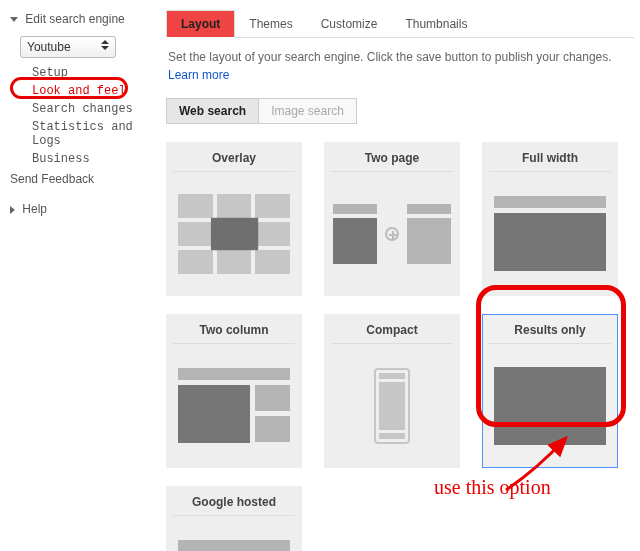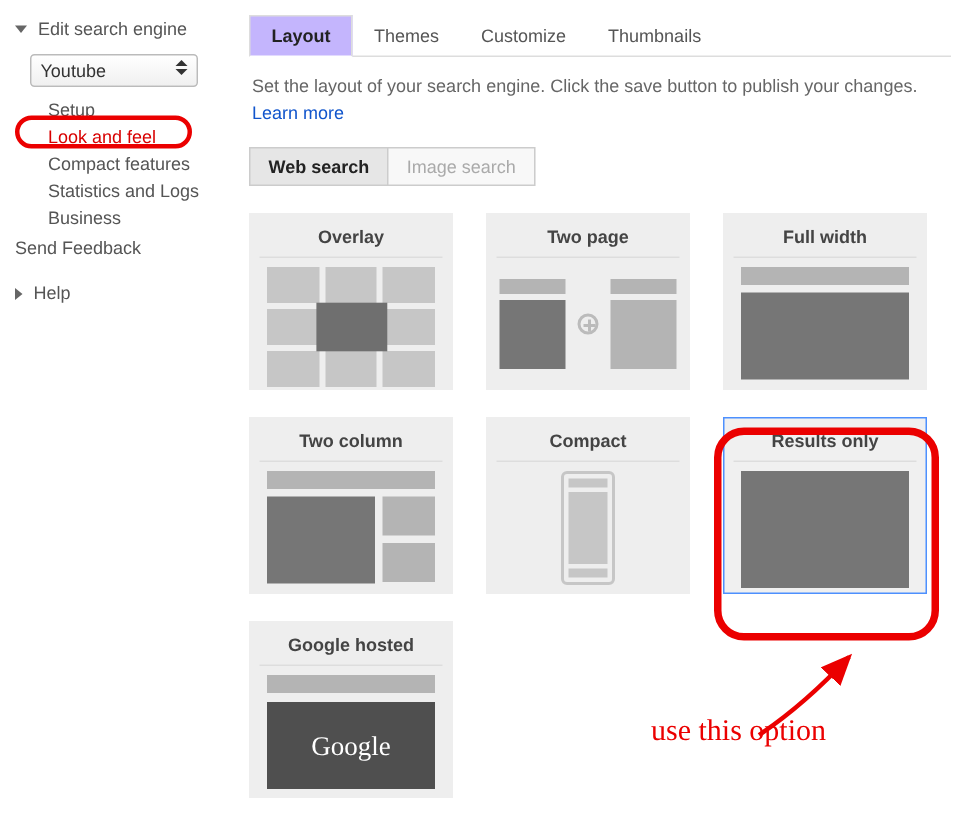--- a/index.html
+++ b/index.html
@@ -12,54 +12,54 @@
     width: 640px;
   }
   .wrap { display: flex; padding: 8px 6px; }
   .sidebar { width: 150px; flex-shrink: 0; }
   .side-item { padding: 4px 4px; color: #555; cursor: pointer; }
   .side-top { font-size: 12px; }
   .caret { display:inline-block; width:0; height:0; margin-right:4px; vertical-align:middle;}
   .caret-down { border-left:4px solid transparent; border-right:4px solid transparent; border-top:5px solid #666; }
   .caret-right { border-top:4px solid transparent; border-bottom:4px solid transparent; border-left:5px solid #666; }
   .engine-select {
-    margin: 6px 0 6px 14px; width: 112px; height: 22px;
+    margin: 6px 0 6px 14px; width: 96px; height: 22px;
     border:1px solid #bbb; border-radius:3px;
     background: linear-gradient(#fff,#f0f0f0);
     display:flex; align-items:center; justify-content:space-between;
     padding:0 6px; font-size:12px; color:#333; cursor:pointer;
   }
   .updown {width:0;height:0; position:relative;}
   .updown::before{content:"";position:absolute;left:0;top:-7px;border-left:4px solid transparent;border-right:4px solid transparent;border-bottom:4px solid #333;}
   .updown::after{content:"";position:absolute;left:0;top:-1px;border-left:4px solid transparent;border-right:4px solid transparent;border-top:4px solid #333;}
-  .sub-list { margin-left: 26px; margin-top:2px; }
+  .sub-list { margin-left: 26px; margin-top:2px;font-family:Liberation Mono, monospace; }
   .sub-item { padding: 2px 0; color:#555; cursor:pointer; font-size:12px; }
   .look-feel-wrap { position:relative; display:inline-block; }
   .look-feel-oval {
     position:absolute; left:-22px; top:-5px; width:118px; height:22px;
     border:3px solid #eb0000; border-radius:50%/50%; pointer-events:none;
     border-radius: 14px;
   }
   .sub-item.red { color:#d80000; font-weight:normal; }
 
   .main { flex:1; padding-left:10px; position:relative; }
   .tabbar { border-bottom:1px solid #ddd; display:flex; align-items:flex-end; height:30px; }
   .tab { padding:6px 14px; color:#555; cursor:pointer; font-size:12px; }
-  .tab.active { border:1px solid #ddd; border-bottom:1px solid #fff; color:#222; font-weight:bold; background:#c4b5fd; position:relative; top:1px; }
+  .tab.active { border:1px solid #ddd; border-bottom:1px solid #fff; color:#222; font-weight:bold; background:#ef4444; position:relative; top:1px; }
   .instructions { font-size:12px; color:#666; padding:10px 2px 14px; line-height:1.5; }
   .instructions a { color:#1155cc; text-decoration:none; }
 
   .subtabs { display:flex; margin-bottom:18px; }
   .subtab { padding:5px 12px; border:1px solid #ccc; background:#f3f3f3; font-size:12px; margin-right:-1px; cursor:pointer;}
   .subtab.active { background:#e6e6e6; color:#222; font-weight:bold; }
   .subtab.disabled { color:#aaa; background:#f8f8f8; }
 
   .grid { display:flex; flex-wrap:wrap; gap:18px 22px; position:relative; }
   .card {
-    width:136px; height:118px; background:#eee; border:1px solid #eee;
+    width:136px; height:154px; background:#eee; border:1px solid #eee;
     display:flex; flex-direction:column; align-items:center; cursor:pointer;
     padding:6px 6px;
   }
   .card.selected { border:1px solid #4d90fe; background:#eef3ff55; background:#f0f0f0; }
   .card-title { text-align:center; font-size:12px; font-weight:bold; color:#444; width:100%; padding:2px 0 6px; border-bottom:1px solid #ddd; margin-bottom:6px;}
   .card-body { flex:1; width:100%; display:flex; align-items:center; justify-content:center; }
 
   .grey { background:#b4b4b4; }
   .darkgrey { background:#767676; }
 
@@ -116,21 +116,21 @@
     <div class="engine-select">
       <span>Youtube</span>
       <span style="position:relative;width:8px;height:0"><span class="updown"></span></span>
     </div>
     <div class="sub-list">
       <div class="sub-item">Setup</div>
       <div class="look-feel-wrap">
         <div class="look-feel-oval"></div>
         <div class="sub-item red">Look and feel</div>
       </div>
-      <div class="sub-item">Compact features</div>
+      <div class="sub-item">Search changes</div>
       <div class="sub-item">Statistics and Logs</div>
       <div class="sub-item">Business</div>
     </div>
     <div class="side-item side-top">Send Feedback</div>
     <div class="side-item side-top" style="margin-top:8px">
       <span class="caret caret-right"></span>
       <span>Help</span>
     </div>
   </div>
 

